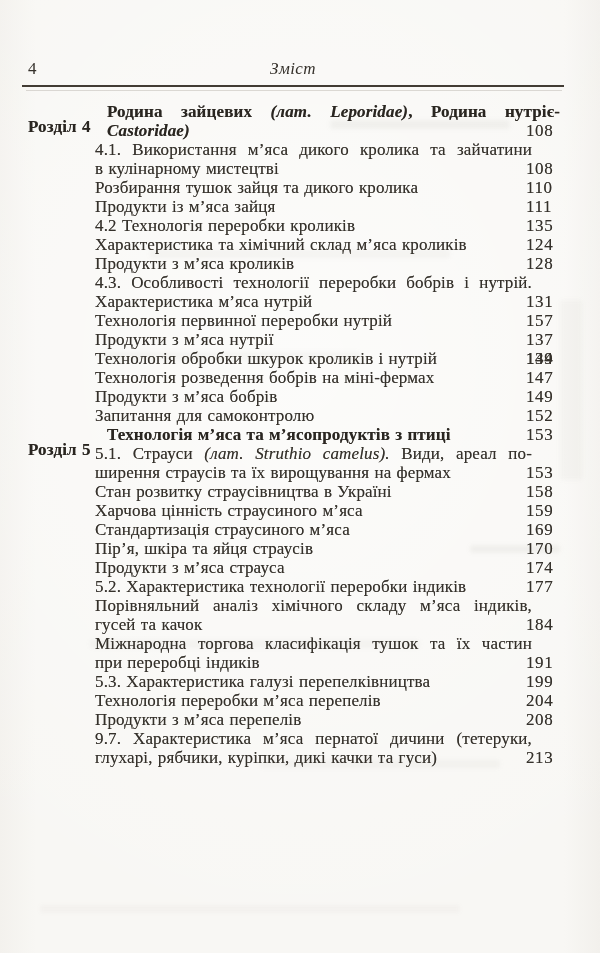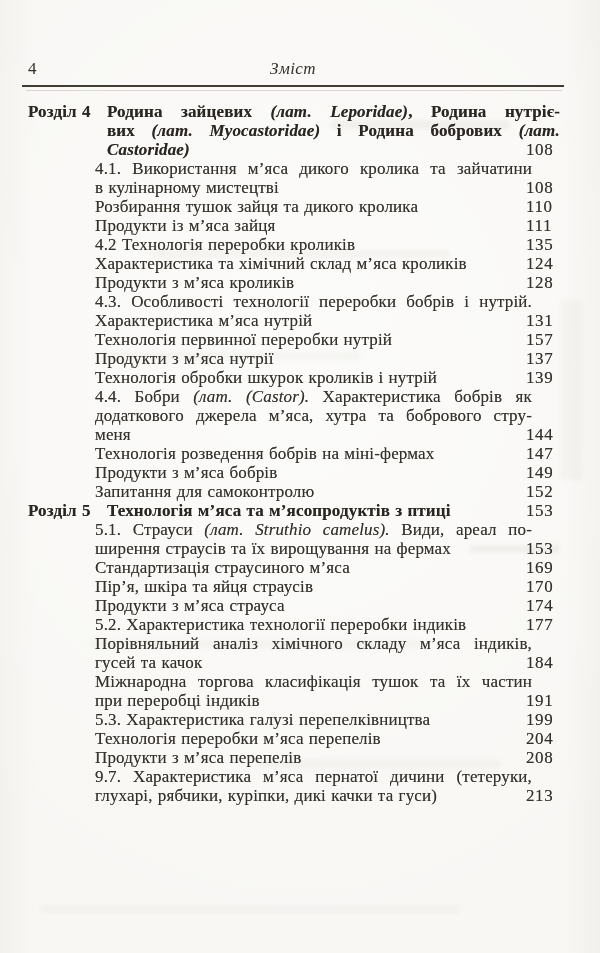--- a/index.html
+++ b/index.html
@@ -44,21 +44,21 @@
   .runtitle{flex:1;text-align:center;font-style:italic;letter-spacing:.4px;}
 
   .toc{
     position:absolute;left:28px;top:102px;width:532px;
     font-size:17px;line-height:19px;
     letter-spacing:.15px;word-spacing:.8px;
     text-shadow:0 0 .5px rgba(53,49,43,.55);
   }
   .entry{position:relative;padding-left:67px;}
   .entry .lbl{
-    position:absolute;left:0;top:0;
+    position:absolute;left:0;top:15px;
     font-weight:bold;color:var(--ink-bold);white-space:nowrap;
   }
   .entry .txt{margin-right:28px;text-align:justify;}
   .entry.wide .txt{margin-right:0;}
   .entry.bold .txt{font-weight:bold;color:var(--ink-bold);margin-left:12px;}
   .line.just{text-align:justify;text-align-last:justify;}
   .it{font-style:italic;}
   .entry .num{
     position:absolute;right:0;bottom:0;
     width:34px;font-weight:normal;color:var(--ink);
@@ -80,21 +80,20 @@
 <div class="header">
   <span class="pgnum">4</span>
   <span class="runtitle">Зміст</span>
 </div>
 
 <div class="toc">
     <div class="entry bold wide">
       <div class="lbl">Розділ 4</div>
       <div class="txt">
         <div class="line just"><span>Родина зайцевих </span><span class="it">(лат. Leporidae)</span><span>, Родина нутріє-</span></div>
-        <div class="line just"><span>вих </span><span class="it">(лат. Myocastoridae)</span><span> і Родина бобрових </span><span class="it">(лат.</span></div>
         <div class="line"><span class="it">Castoridae)</span></div>
       </div>
       <div class="num">108</div>
     </div>
     <div class="entry">
       <div class="txt">
         <div class="line just"><span>4.1. Використання м’яса дикого кролика та зайчатини</span></div>
         <div class="line"><span>в кулінарному мистецтві</span></div>
       </div>
       <div class="num">108</div>
@@ -148,25 +147,20 @@
       </div>
       <div class="num">137</div>
     </div>
     <div class="entry">
       <div class="txt">
         <div class="line"><span>Технологія обробки шкурок кроликів і нутрій</span></div>
       </div>
       <div class="num">139</div>
     </div>
     <div class="entry">
-      <div class="txt">
-        <div class="line just"><span>4.4. Бобри </span><span class="it">(лат. (Castor).</span><span> Характеристика бобрів як</span></div>
-        <div class="line just"><span>додаткового джерела м’яса, хутра та бобрового стру-</span></div>
-        <div class="line"><span>меня</span></div>
-      </div>
       <div class="num">144</div>
     </div>
     <div class="entry">
       <div class="txt">
         <div class="line"><span>Технологія розведення бобрів на міні-фермах</span></div>
       </div>
       <div class="num">147</div>
     </div>
     <div class="entry">
       <div class="txt">
@@ -189,20 +183,32 @@
     </div>
     <div class="entry">
       <div class="txt">
         <div class="line just"><span>5.1. Страуси </span><span class="it">(лат. Struthio camelus).</span><span> Види, ареал по-</span></div>
         <div class="line"><span>ширення страусів та їх вирощування на фермах</span></div>
       </div>
       <div class="num">153</div>
     </div>
     <div class="entry">
       <div class="txt">
+        <div class="line"><span>Стан розвитку страусівництва в Україні</span></div>
+      </div>
+      <div class="num">158</div>
+    </div>
+    <div class="entry">
+      <div class="txt">
+        <div class="line"><span>Харчова цінність страусиного м’яса</span></div>
+      </div>
+      <div class="num">159</div>
+    </div>
+    <div class="entry">
+      <div class="txt">
         <div class="line"><span>Стандартизація страусиного м’яса</span></div>
       </div>
       <div class="num">169</div>
     </div>
     <div class="entry">
       <div class="txt">
         <div class="line"><span>Пір’я, шкіра та яйця страусів</span></div>
       </div>
       <div class="num">170</div>
     </div>

